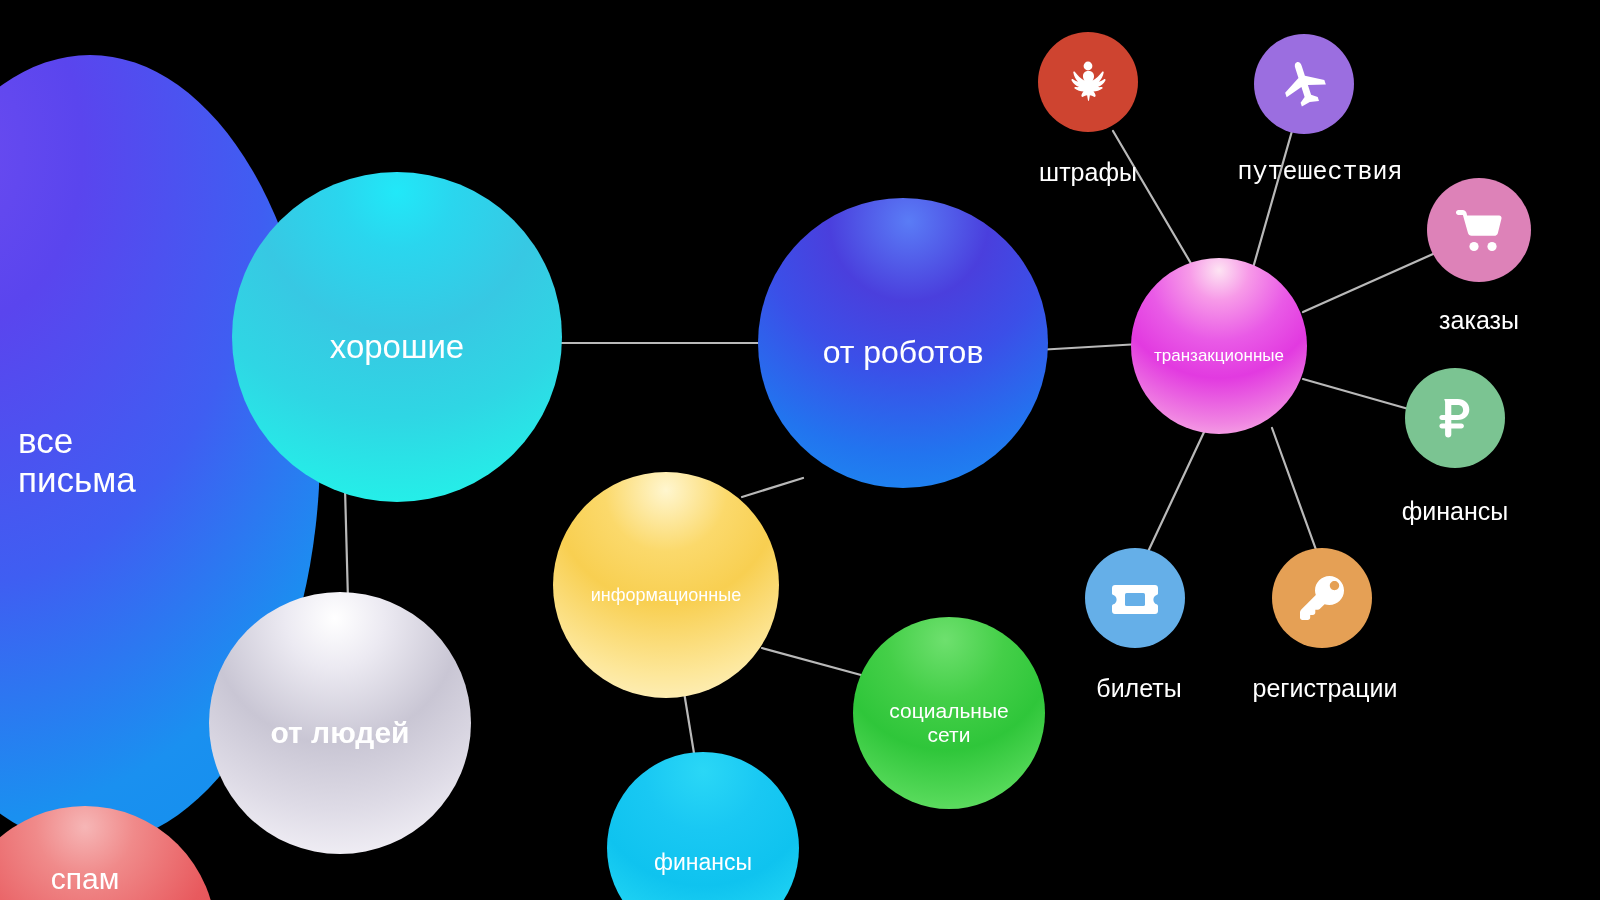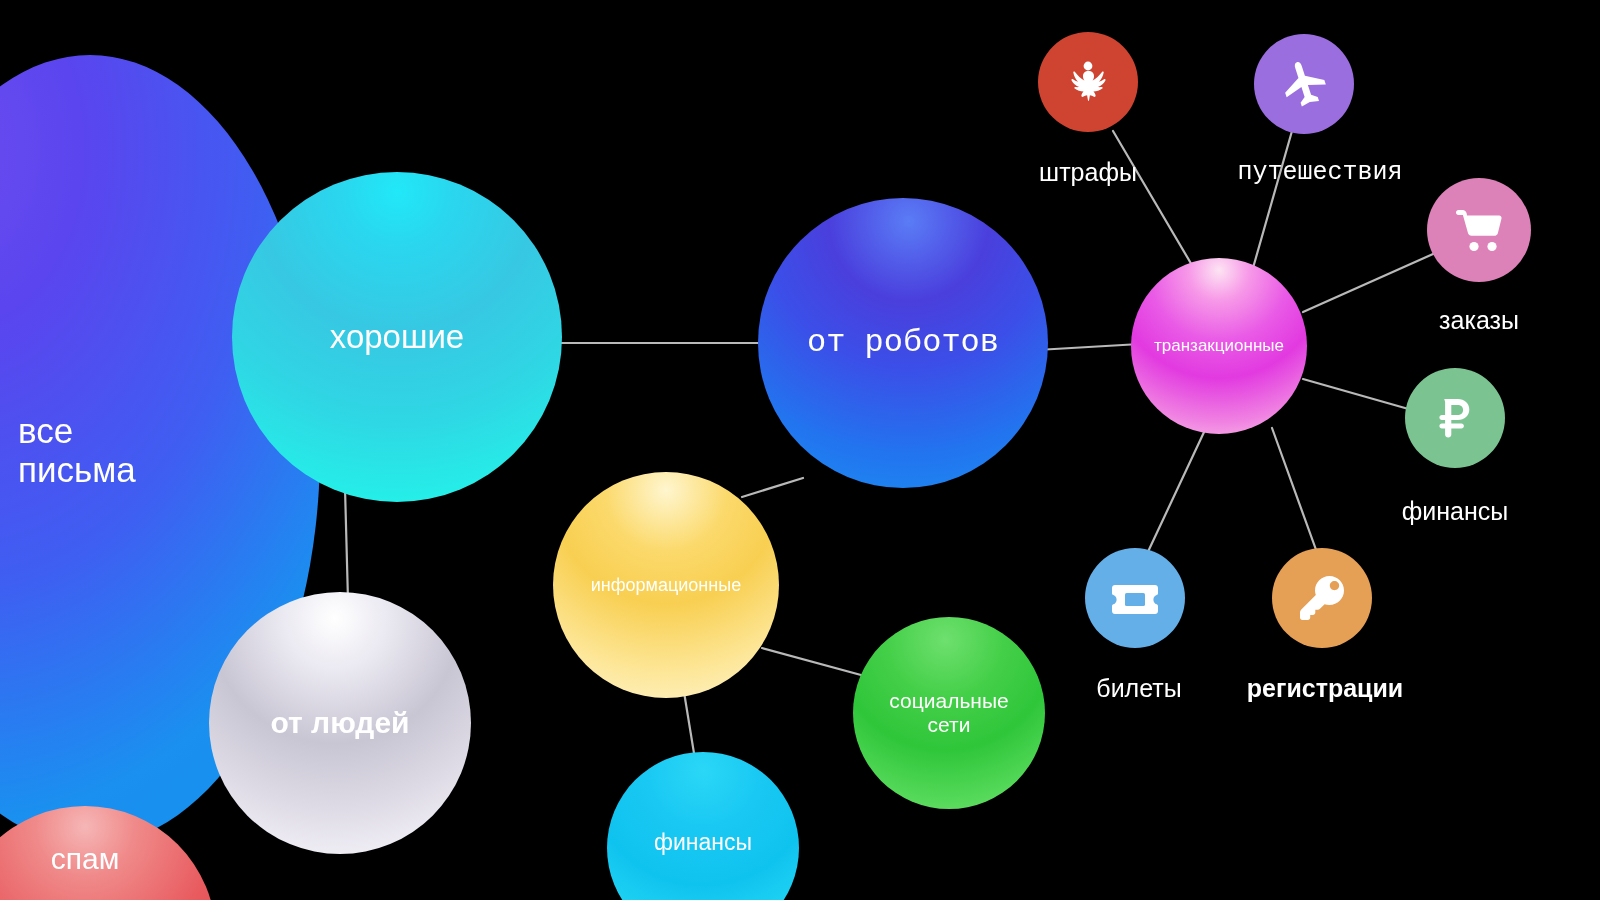--- a/index.html
+++ b/index.html
@@ -34,20 +34,21 @@
     justify-content: center;
     text-align: center;
     color: #ffffff;
     box-sizing: border-box;
     line-height: 1.12;
   }
   .node-label {
     display: block;
     padding: 0 6px;
     white-space: pre-line;
+    margin-top: 20px;
   }
   .icon-node {
     position: absolute;
     border-radius: 50%;
     display: flex;
     align-items: center;
     justify-content: center;
   }
   .icon-node svg { display: block; }
   .icon-caption {
@@ -103,21 +104,21 @@
   }
   #node-spam .node-label { font-size: 30px; padding-top: 36px; }
   
   #node-robots {
     left: 758px;
     top: 198px;
     width: 290px;
     height: 290px;
     background: radial-gradient(circle at 52% 8%, #5a7cf6 0%, #4a3fdd 26%, #3b4fe8 48%, #2274ef 76%, #1b90f2 100%);
   }
-  #node-robots .node-label { font-size: 32px; font-family: Liberation Mono, monospace; }
+  #node-robots .node-label { font-size: 32px; }
   
   #node-info {
     left: 553px;
     top: 472px;
     width: 226px;
     height: 226px;
     background: radial-gradient(circle at 50% 8%, #fff6cf 0%, #fbd96b 26%, #f8cf51 48%, #fde79a 78%, #fdf4d0 100%);
   }
   #node-info .node-label { font-size: 18px; }
   
@@ -250,21 +251,21 @@
   </div>
   <div class="icon-caption" style="left:1455px; top:497px;">финансы</div>
 
   <div class="icon-node" style="left:1272px; top:548px; width:100px; height:100px; background:#e5a055;">
     <span>
       <svg width="52" height="52" viewBox="0 0 52 52" fill="#ffffff">
         <path d="M33.5 4C25.5 4 19 10.5 19 18.5c0 1.6.3 3.1.8 4.6L5.3 37.6c-.8.8-1.3 1.9-1.3 3.1v4.8C4 46.9 5.1 48 6.5 48h5.2c1.4 0 2.5-1.1 2.5-2.5v-2.6h2.6c1.4 0 2.5-1.1 2.5-2.5v-2.6h2.6c.7 0 1.3-.3 1.8-.7l4.9-4.9c1.5.5 3.1.8 4.8.8C41.5 33 48 26.5 48 18.5S41.5 4 33.5 4zm5 14.3c-2.6 0-4.7-2.1-4.7-4.7s2.1-4.7 4.7-4.7 4.7 2.1 4.7 4.7-2.1 4.7-4.7 4.7z"></path>
       </svg>
     </span>
   </div>
-  <div class="icon-caption" style="left:1325px; top:674px;font-weight:bold;">регистрации</div>
+  <div class="icon-caption" style="left:1325px; top:674px;">регистрации</div>
 
   <div class="icon-node" style="left:1085px; top:548px; width:100px; height:100px; background:#65afe8;">
     <span>
       <svg width="54" height="54" viewBox="0 0 54 54" fill="#ffffff">
         <path d="M7 14h40c1.7 0 3 1.3 3 3v5.2c0 .9-.6 1.6-1.4 1.9-1.9.7-3.2 2.5-3.2 4.6s1.3 3.9 3.2 4.6c.8.3 1.4 1 1.4 1.9V40c0 1.7-1.3 3-3 3H7c-1.7 0-3-1.3-3-3v-4.8c0-.9.6-1.6 1.4-1.9 1.9-.7 3.2-2.5 3.2-4.6s-1.3-3.9-3.2-4.6C4.6 23.8 4 23.1 4 22.2V17c0-1.7 1.3-3 3-3z"></path>
         <rect x="17" y="22" width="20" height="13" rx="1.6" fill="#65afe8"></rect>
       </svg>
     </span>
   </div>
   <div class="icon-caption" style="left:1139px; top:674px;">билеты</div>

